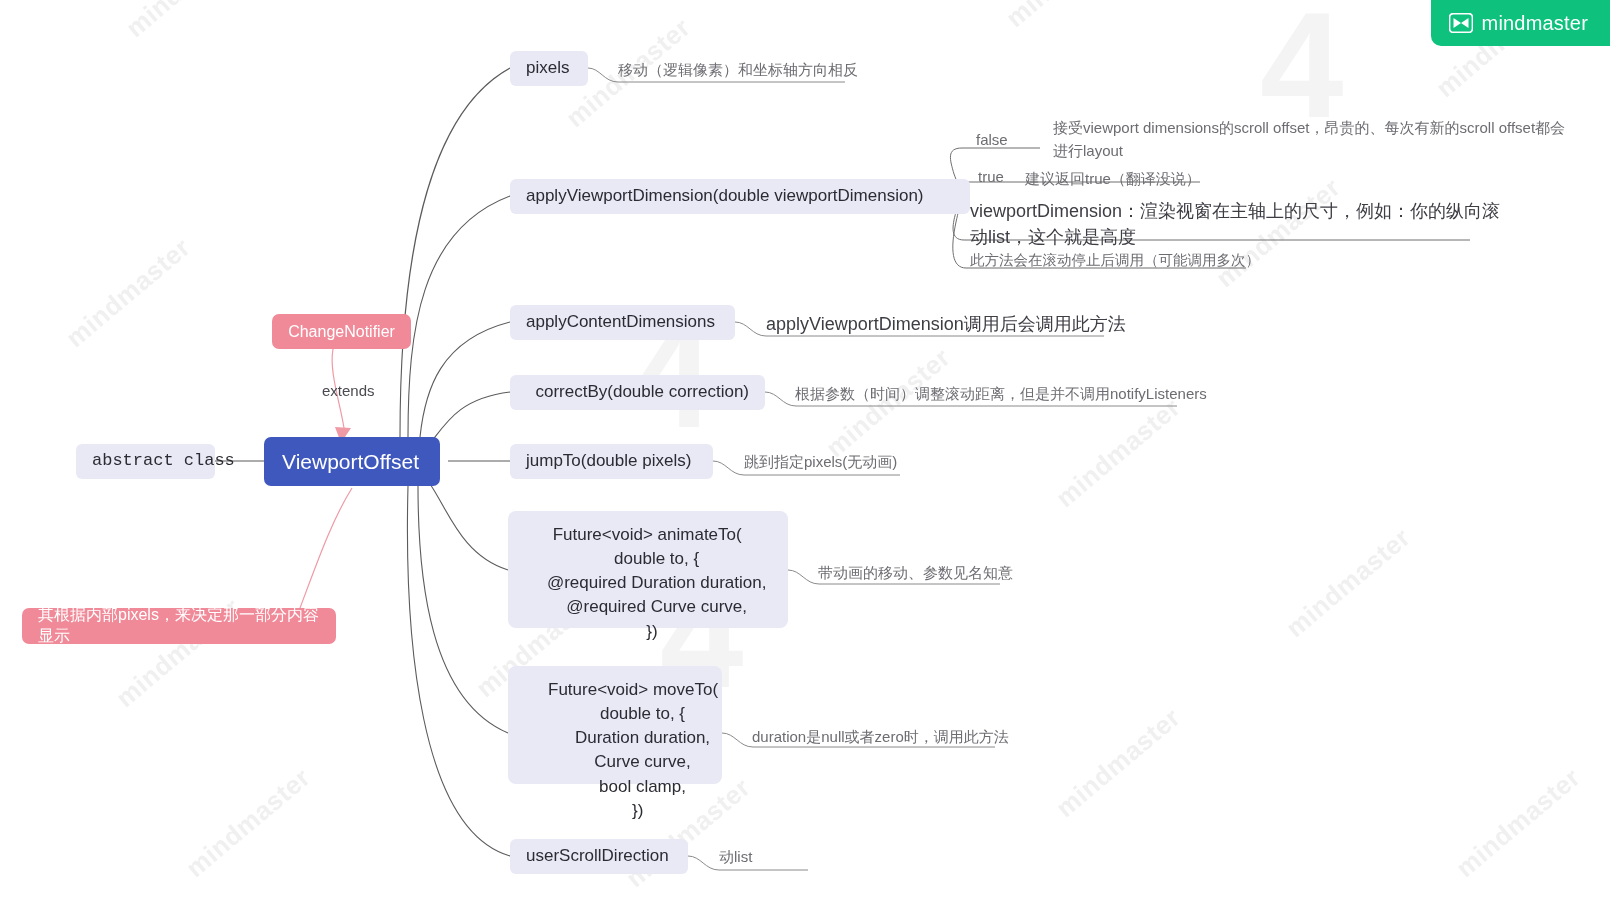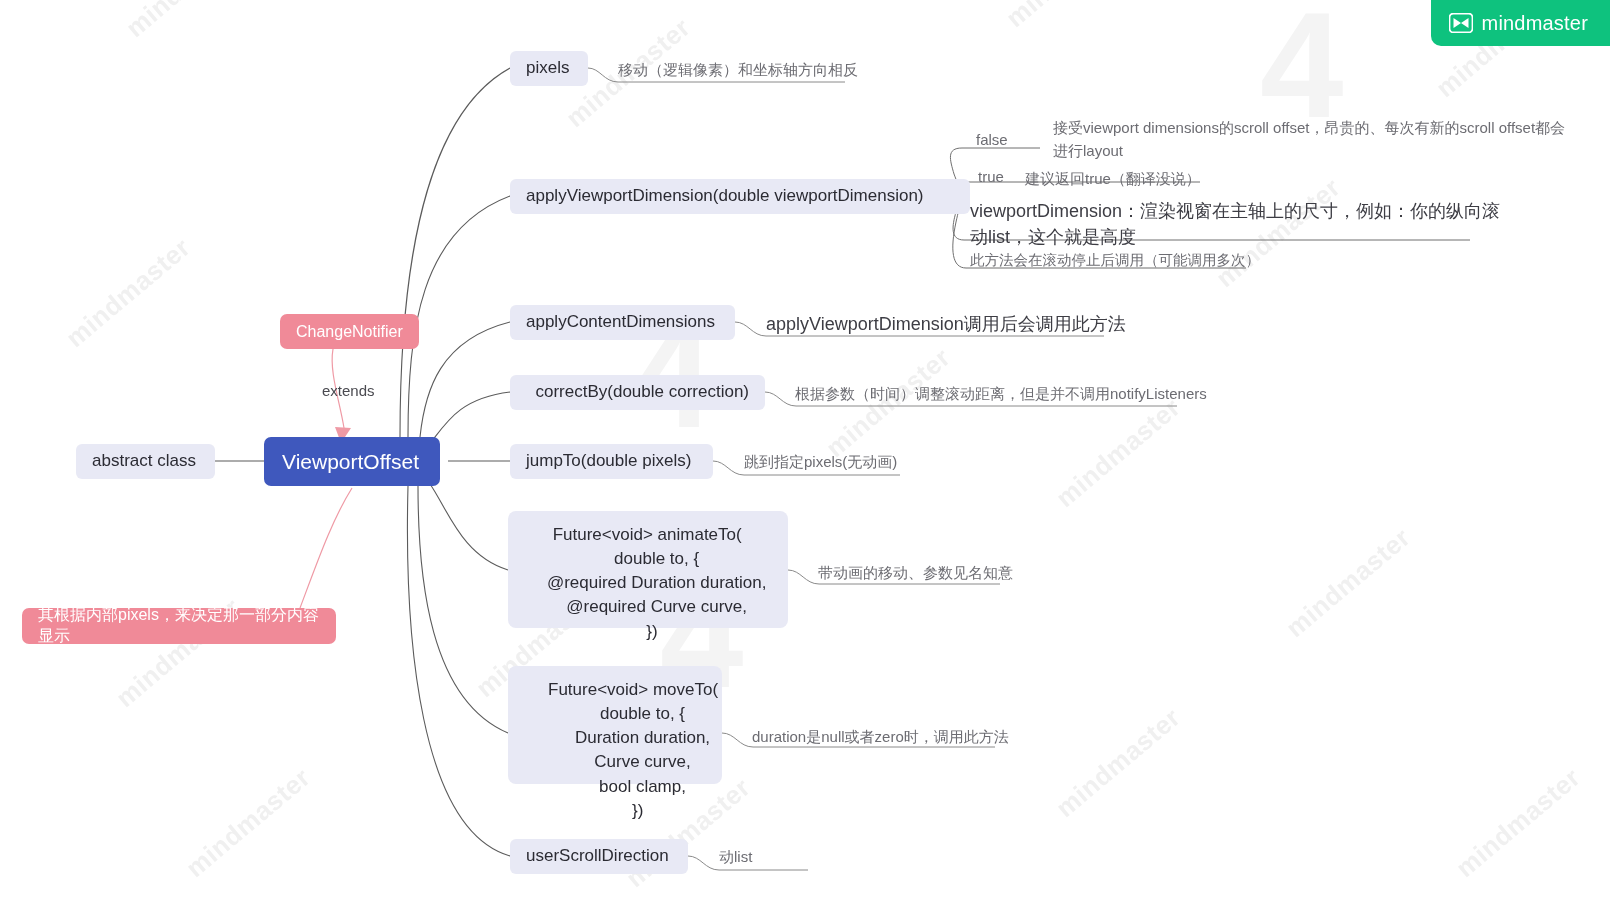--- a/index.html
+++ b/index.html
@@ -242,25 +242,25 @@
 
     <path class="lnk-under" d="M713,461 C726,461 730,475 744,475 L900,475"></path>
 
     <path class="lnk-under" d="M788,570 C801,570 805,584 819,584 L1000,584"></path>
 
     <path class="lnk-under" d="M722,733 C735,733 739,747 753,747 L995,747"></path>
 
     <path class="lnk-under" d="M688,856 C701,856 705,870 719,870 L808,870"></path>
   </svg>
 
-  <div class="node node-lav" style="left:76px; top:444px; width:139px; height:35px;">
+  <div class="node node-lav" style="left:76px; top:444px; width:139px; height:35px;font-family:Liberation Mono, monospace;">
     <span class="txt">abstract class</span>
   </div>
 
-  <div class="node node-pink" style="left:280px; top:314px; width:139px; height:35px;">
+  <div class="node node-pink" style="left:272px; top:314px; width:139px; height:35px;justify-content:center;">
     <span class="txt">ChangeNotifier</span>
   </div>
 
   <div class="extends-label" style="left:322px; top:382px;">extends</div>
 
   <div class="node node-pink" style="left:22px; top:608px; width:314px; height:36px;">
     <span class="txt">其根据内部pixels，来决定那一部分内容显示</span>
   </div>
 
   <div class="node node-root" style="left:264px; top:437px; width:176px; height:49px;">

